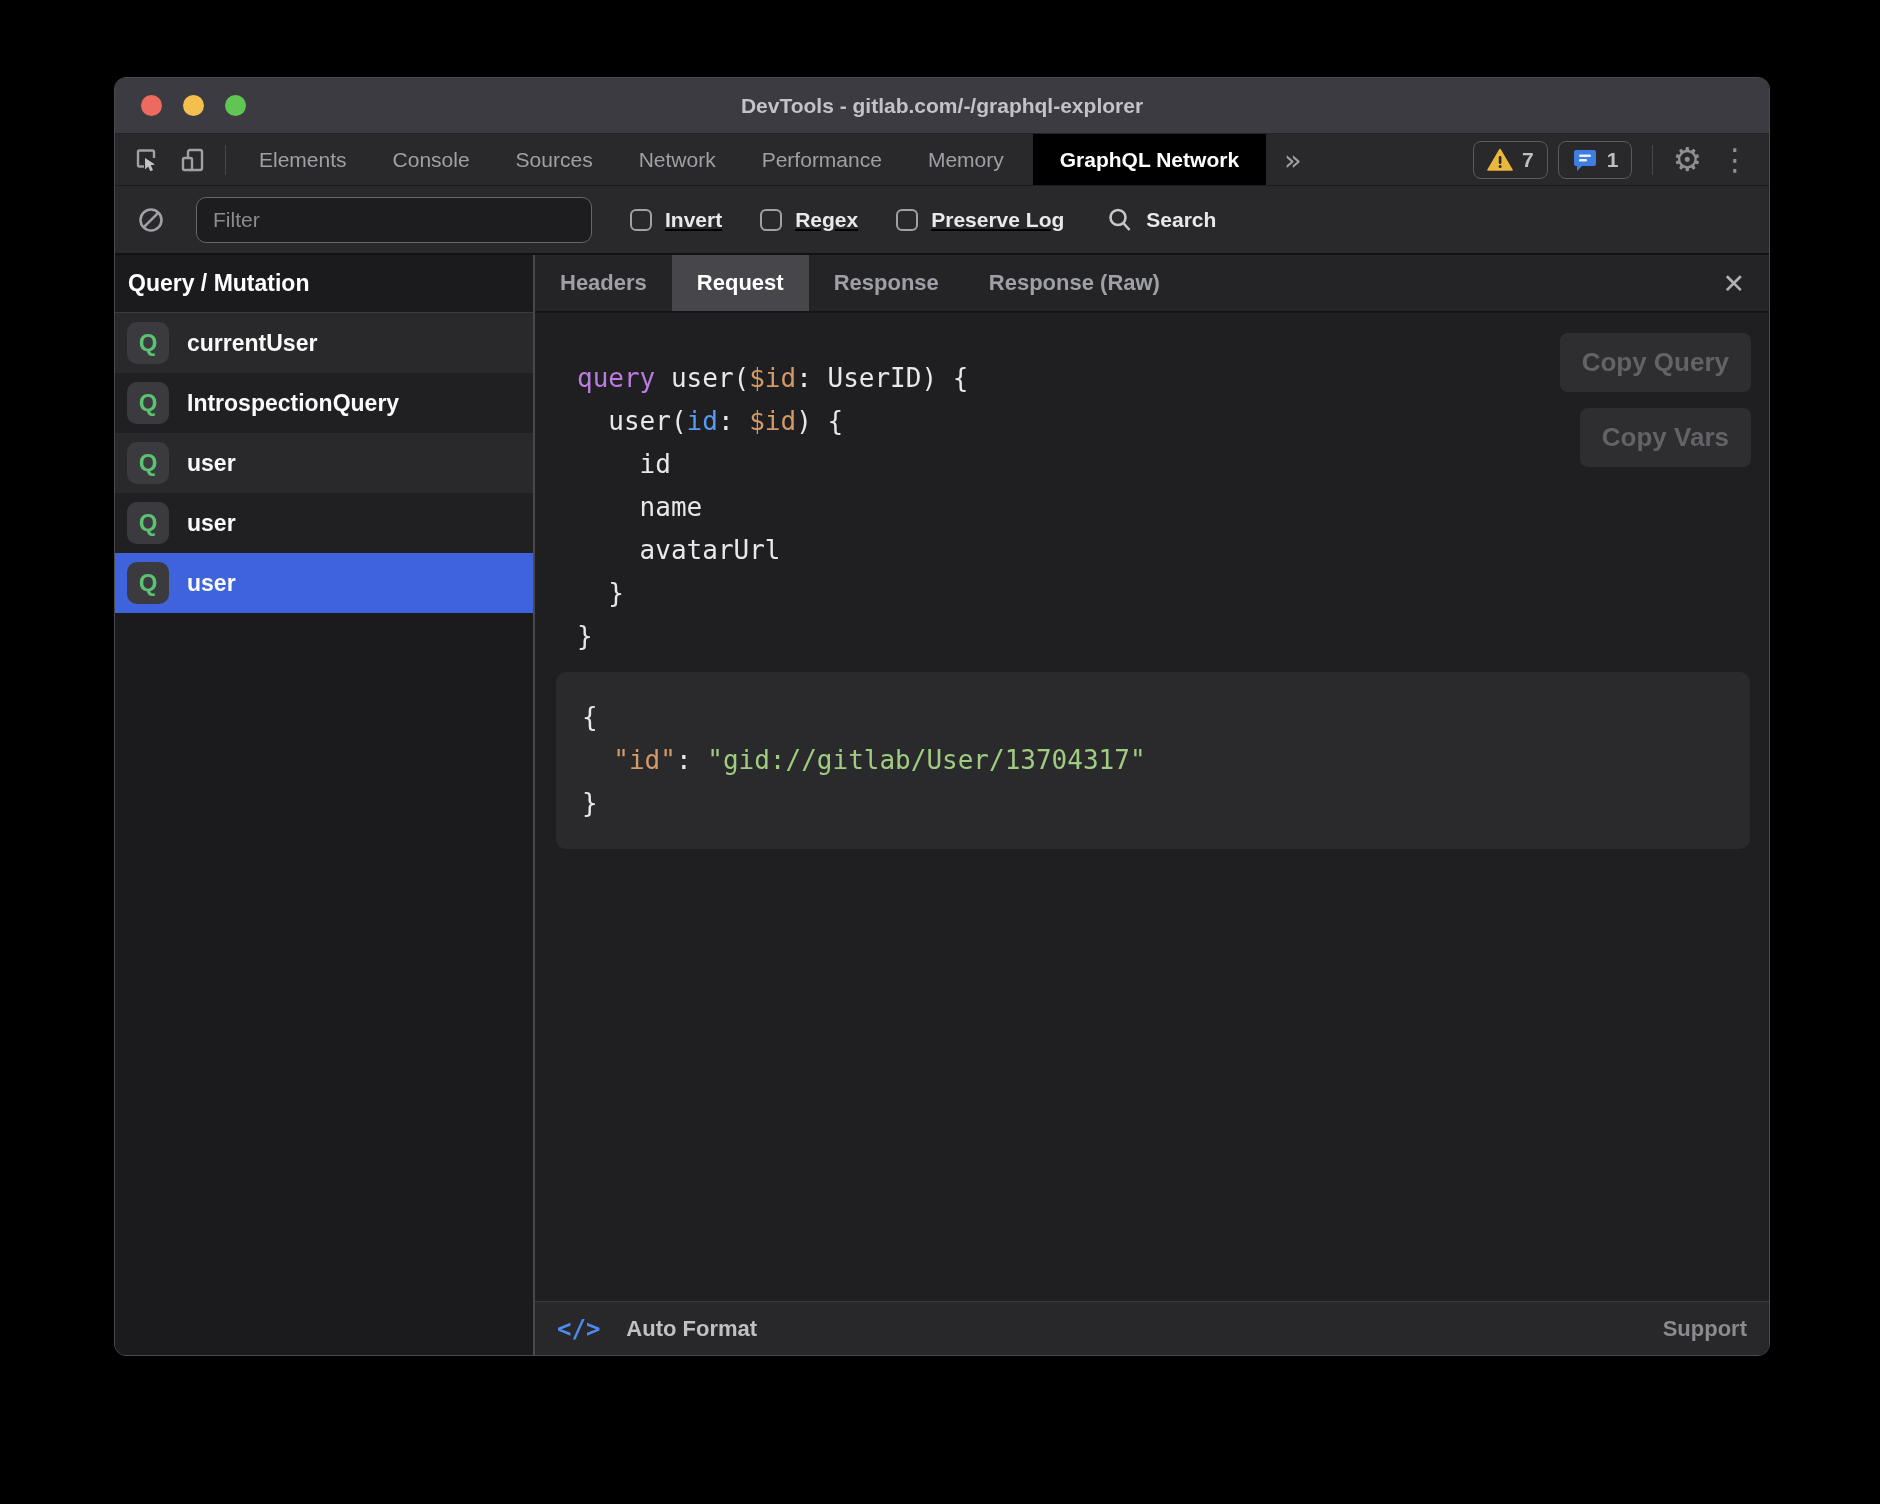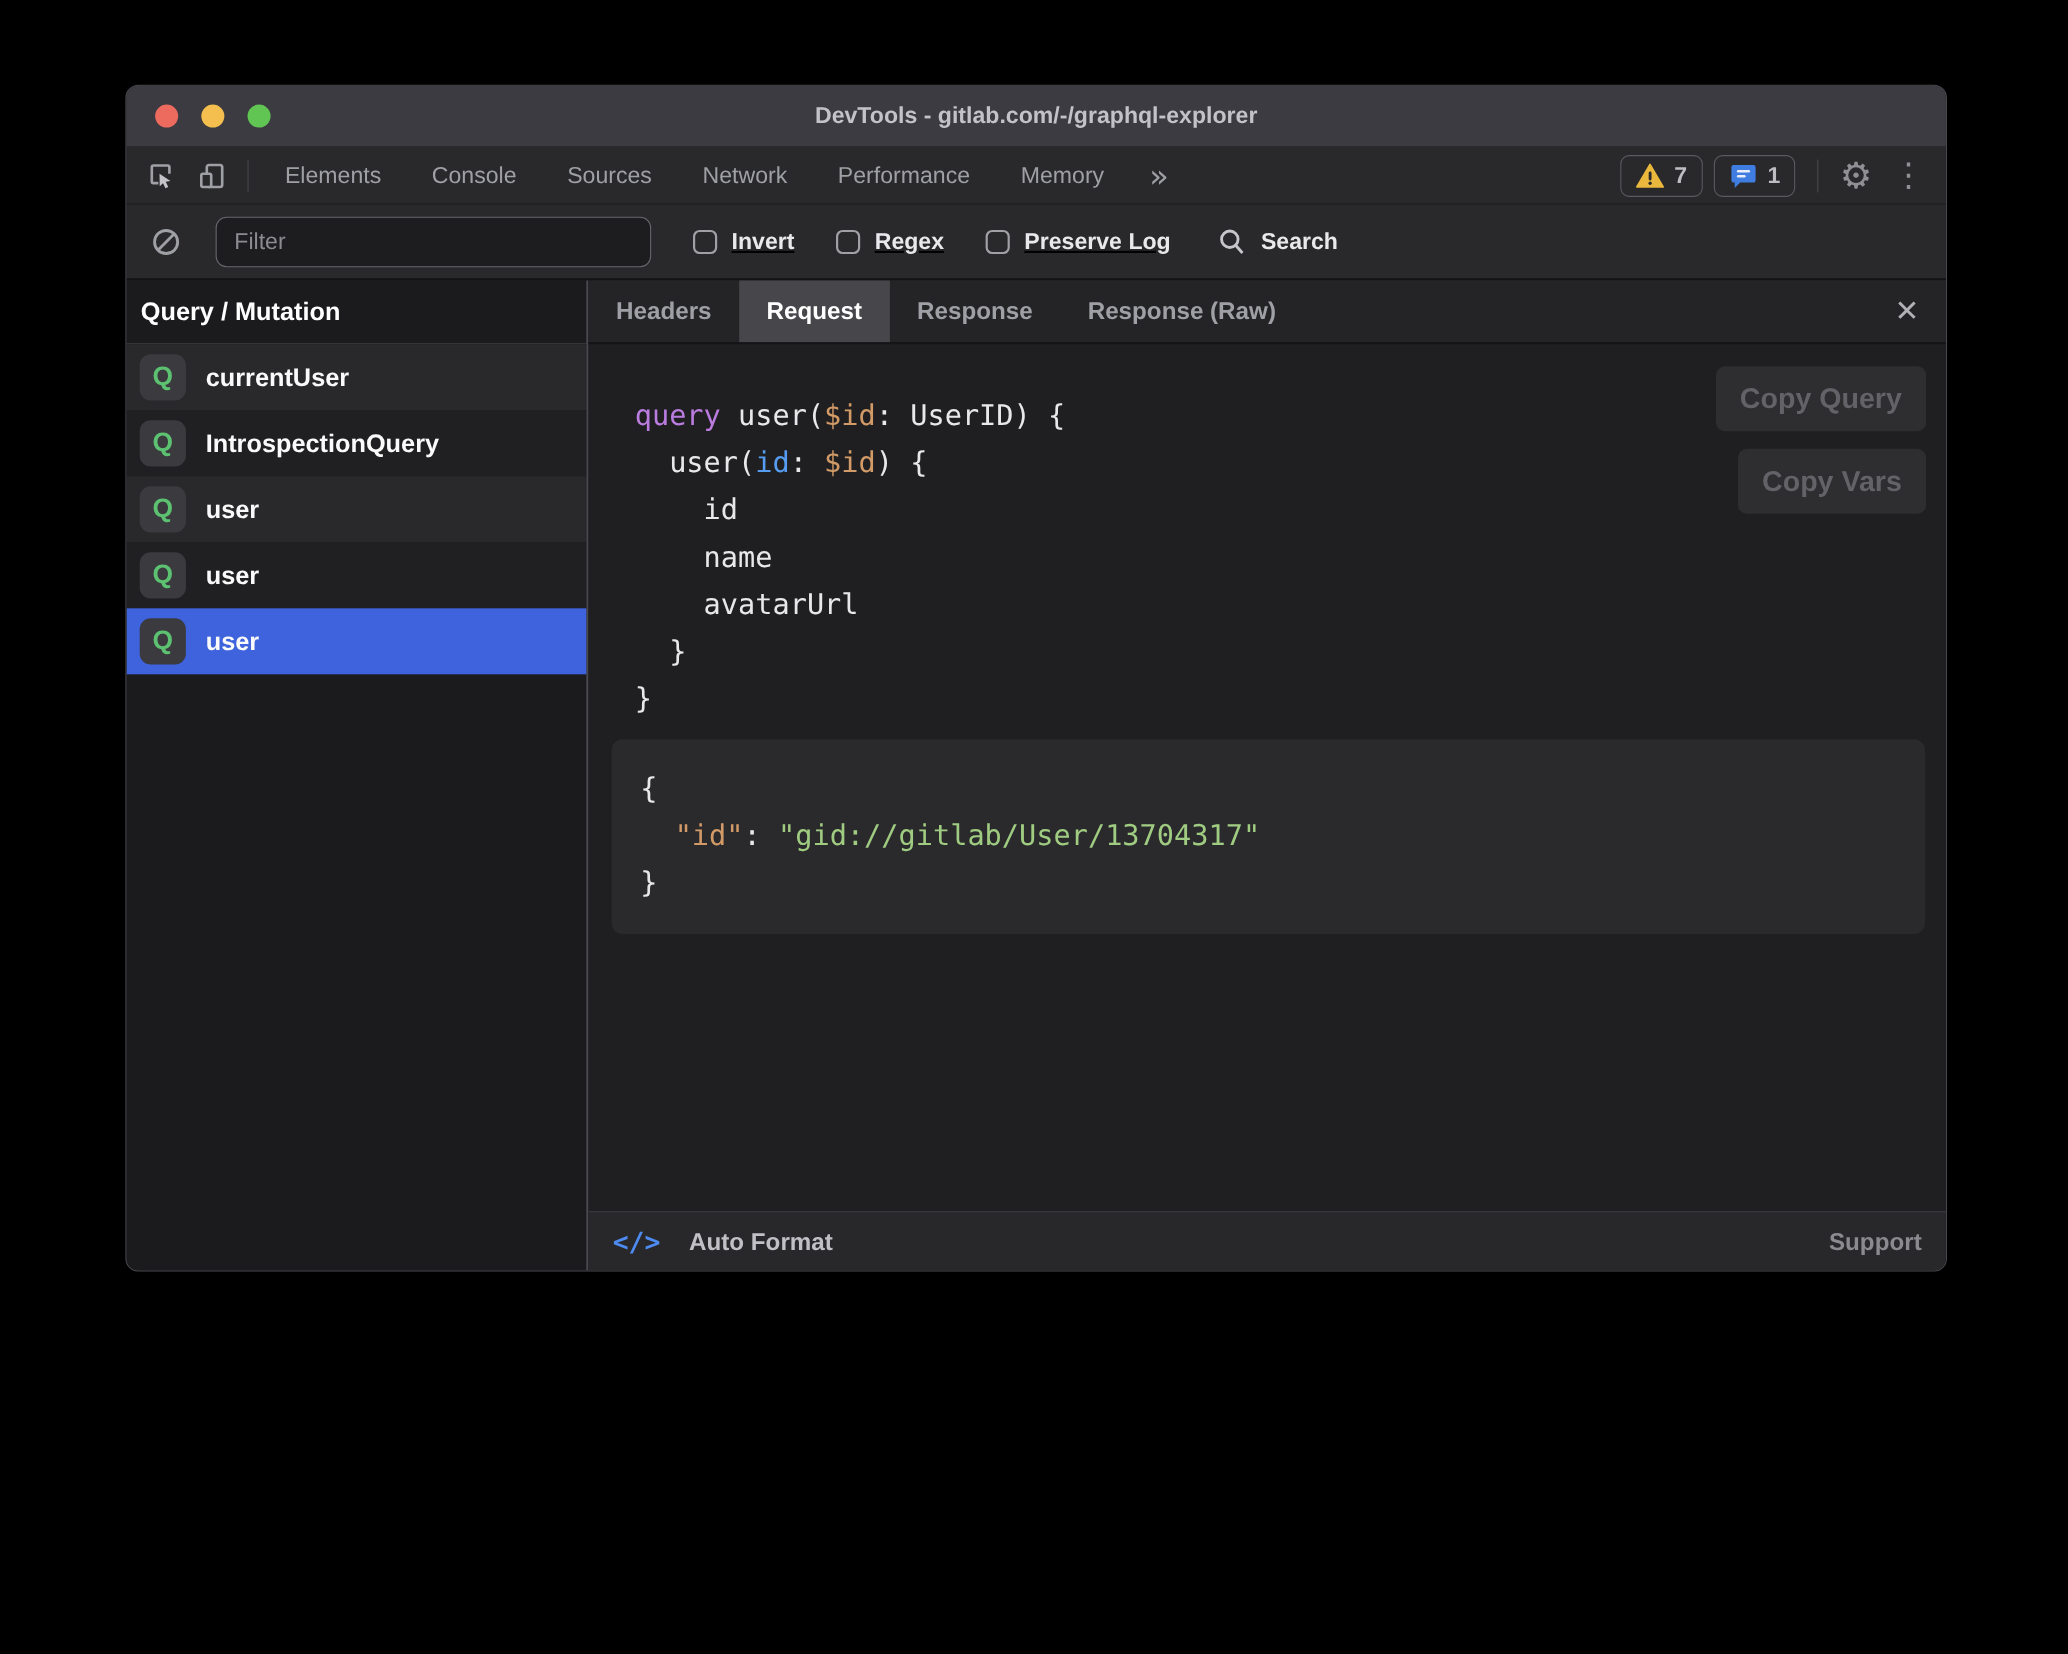--- a/index.html
+++ b/index.html
@@ -1,19 +1,19 @@
 <!DOCTYPE html>
 <html style="--selection-blue: #3e63dc; --query-green: #5cc271; --accent-blue: #4e8bf0; --code-keyword: #bb7cdf; --code-variable: #d19a66; --code-field: #569cf0; --code-string: #a0cc82; --warning-yellow: #e9b83c; --message-blue: #3f7de0;"><head>
 <meta charset="utf-8">
 <style>
   * { margin:0; padding:0; box-sizing:border-box; }
   html,body { width:1880px; height:1504px; background:#000; font-family:"Liberation Sans", sans-serif; }
 
   .window {
-    position:absolute; left:114px; top:77px; width:1656px; height:1079px;
+    position:absolute; left:114px; top:77px; width:1656px; height:1279px;
     border-radius:12px; border:1px solid #4a4a4e; overflow:hidden;
     background:#1f1f22; display:flex; flex-direction:column;
   }
 
   
   .titlebar {
     height:56px; flex:none; background:#3b3b41; position:relative;
     display:flex; align-items:center; justify-content:center;
     border-bottom:1px solid #242428;
   }
@@ -155,20 +155,21 @@
         </svg>
       </span>
     </div>
     <div class="vsep"></div>
     <div class="dtab">Elements</div>
     <div class="dtab">Console</div>
     <div class="dtab">Sources</div>
     <div class="dtab">Network</div>
     <div class="dtab">Performance</div>
     <div class="dtab">Memory</div>
+    <div class="dtab-active">GraphQL Network</div>
     <div class="moretabs"><span>»</span></div>
     <div class="spacer"></div>
     <div class="badges">
       <button class="badge">
         <span>
           <svg width="26" height="24" viewBox="0 0 26 24">
             <path d="M13 1.5 L25 22 H1 Z" fill="#e9b83c" stroke="#e9b83c" stroke-width="1.5" stroke-linejoin="round"></path>
             <rect x="11.8" y="8" width="2.6" height="8" rx="1.3" fill="#29292b"></rect>
             <circle cx="13.1" cy="18.6" r="1.5" fill="#29292b"></circle>
           </svg>

